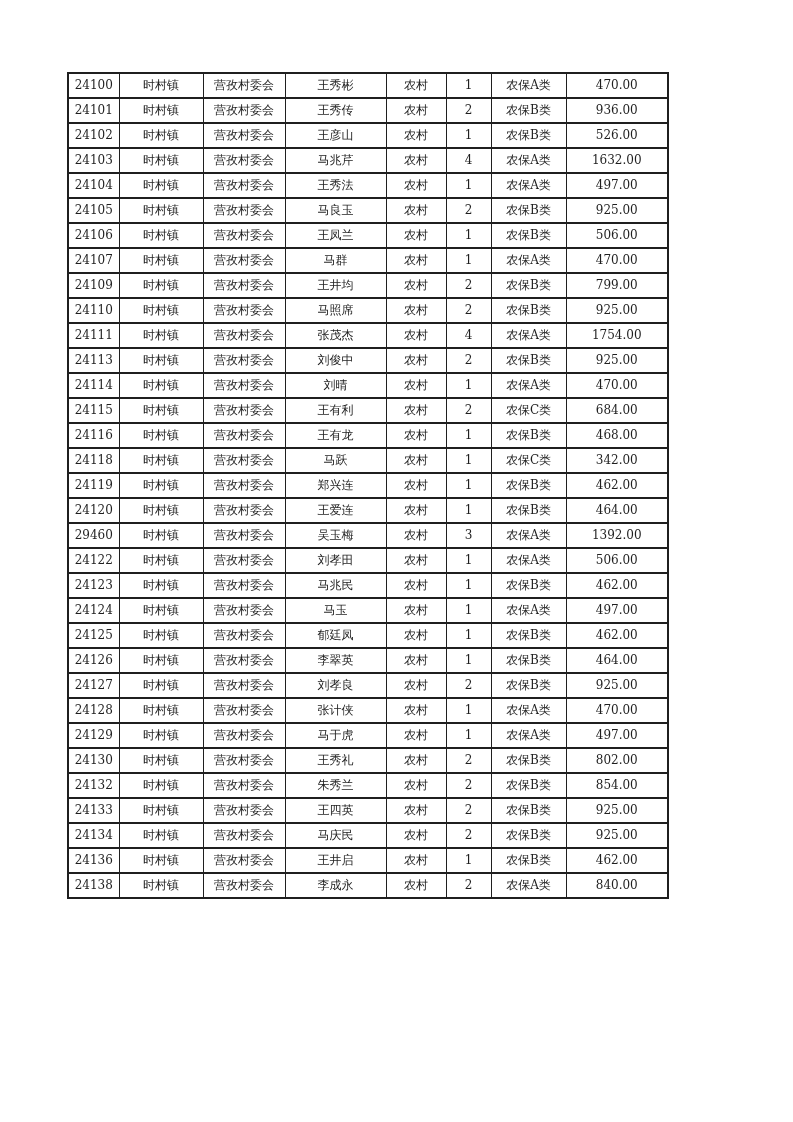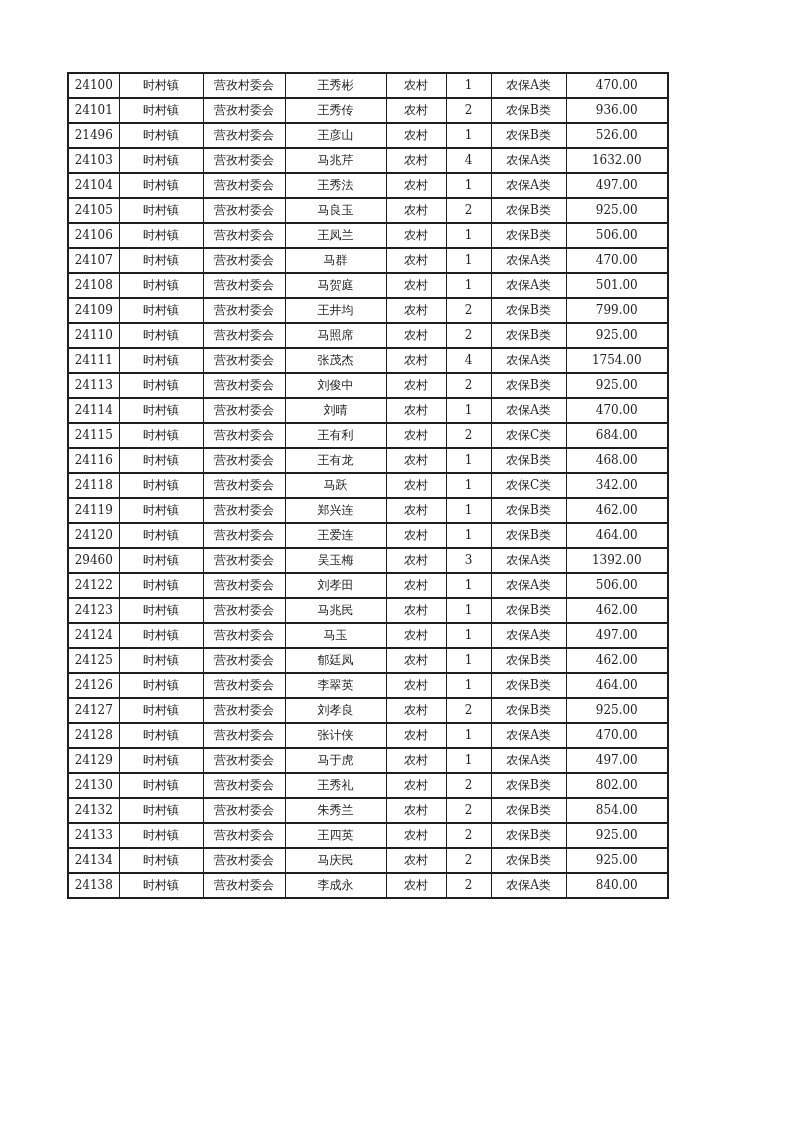--- a/index.html
+++ b/index.html
@@ -82,21 +82,21 @@
           <td>24101</td>
           <td>时村镇</td>
           <td>营孜村委会</td>
           <td>王秀传</td>
           <td>农村</td>
           <td>2</td>
           <td>农保B类</td>
           <td>936.00</td>
         </tr>
         <tr>
-          <td>21496</td>
+          <td>24102</td>
           <td>时村镇</td>
           <td>营孜村委会</td>
           <td>王彦山</td>
           <td>农村</td>
           <td>1</td>
           <td>农保B类</td>
           <td>526.00</td>
         </tr>
         <tr>
           <td>24103</td>
@@ -140,30 +140,20 @@
         </tr>
         <tr>
           <td>24107</td>
           <td>时村镇</td>
           <td>营孜村委会</td>
           <td>马群</td>
           <td>农村</td>
           <td>1</td>
           <td>农保A类</td>
           <td>470.00</td>
-        </tr>
-        <tr>
-          <td>24108</td>
-          <td>时村镇</td>
-          <td>营孜村委会</td>
-          <td>马贺庭</td>
-          <td>农村</td>
-          <td>1</td>
-          <td>农保A类</td>
-          <td>501.00</td>
         </tr>
         <tr>
           <td>24109</td>
           <td>时村镇</td>
           <td>营孜村委会</td>
           <td>王井均</td>
           <td>农村</td>
           <td>2</td>
           <td>农保B类</td>
           <td>799.00</td>
@@ -380,20 +370,30 @@
         </tr>
         <tr>
           <td>24134</td>
           <td>时村镇</td>
           <td>营孜村委会</td>
           <td>马庆民</td>
           <td>农村</td>
           <td>2</td>
           <td>农保B类</td>
           <td>925.00</td>
+        </tr>
+        <tr>
+          <td>24136</td>
+          <td>时村镇</td>
+          <td>营孜村委会</td>
+          <td>王井启</td>
+          <td>农村</td>
+          <td>1</td>
+          <td>农保B类</td>
+          <td>462.00</td>
         </tr>
         <tr>
           <td>24138</td>
           <td>时村镇</td>
           <td>营孜村委会</td>
           <td>李成永</td>
           <td>农村</td>
           <td>2</td>
           <td>农保A类</td>
           <td>840.00</td>

